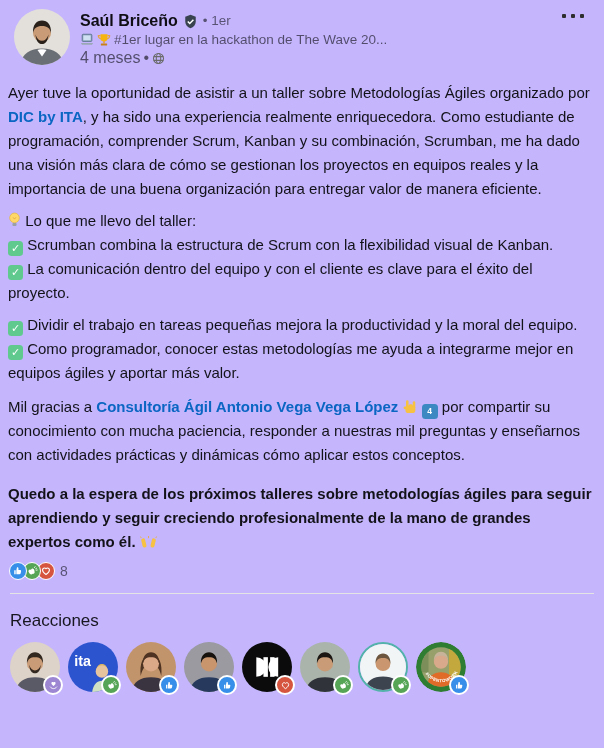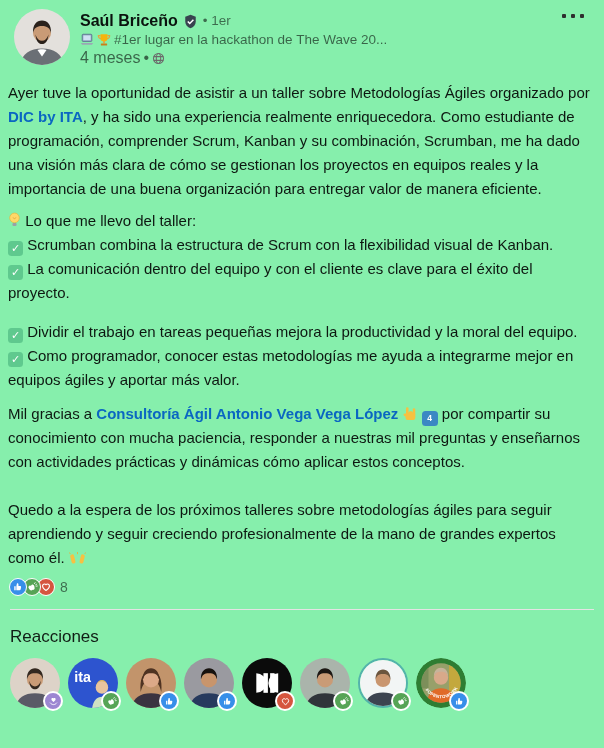--- a/index.html
+++ b/index.html
@@ -1,16 +1,16 @@
 <!DOCTYPE html>
 <html><head>
 <meta charset="utf-8">
 <style>
   html,body{margin:0;padding:0;background:#fff;}
-  .page{position:relative;width:604px;height:748px;background:#86efac;overflow:hidden;
+  .page{position:relative;width:604px;height:748px;background:#c4b5fd;overflow:hidden;
         font-family:"Liberation Sans","DejaVu Sans",sans-serif;color:rgba(0,0,0,.9);}
   
   .header{position:relative;padding:9px 14px 0 14px;display:flex;gap:10px;}
   .avatar-lg{width:56px;height:56px;border-radius:50%;overflow:hidden;flex:0 0 auto;cursor:pointer;}
   .hmeta{min-width:0;padding-top:2px;}
   .name-row{display:flex;align-items:center;gap:5px;line-height:20px;}
   .name{font-size:16px;font-weight:bold;color:rgba(0,0,0,.92);cursor:pointer;}
   .degree{font-size:13.5px;color:rgba(0,0,0,.55);}
   .headline{font-size:13.5px;color:rgba(0,0,0,.58);line-height:17px;white-space:nowrap;
             overflow:hidden;max-width:478px;display:flex;align-items:center;gap:3px;}
@@ -109,32 +109,32 @@
       <div class="block" style="margin-top: 0px;">Ayer tuve la oportunidad de asistir a un taller sobre Metodologías Ágiles organizado por <span class="link">DIC by ITA</span>, y ha sido una experiencia realmente enriquecedora. Como estudiante de programación, comprender Scrum, Kanban y su combinación, Scrumban, me ha dado una visión más clara de cómo se gestionan los proyectos en equipos reales y la importancia de una buena organización para entregar valor de manera eficiente.</div>
       <div class="block" style="margin-top: 8px;"><span class="emo">
           <svg width="13" height="16" viewBox="0 0 14 18">
             <circle cx="7" cy="6.6" r="5.4" fill="#ffd869" stroke="#e3b73e" stroke-width=".8"></circle>
             <path d="M5.4 6l1.6 2 1.6-2" fill="none" stroke="#e3a93e" stroke-width="1"></path>
             <rect x="4.7" y="12.4" width="4.6" height="3.4" rx="1.2" fill="#9aa0a6"></rect>
           </svg>
         </span> Lo que me llevo del taller:</div>
       <div class="block" style="margin-top: 0px;"><span class="sq" style="background: rgb(95, 201, 142); font-size: 11px;">✓</span> Scrumban combina la estructura de Scrum con la flexibilidad visual de Kanban.</div>
       <div class="block" style="margin-top: 0px;"><span class="sq" style="background: rgb(95, 201, 142); font-size: 11px;">✓</span> La comunicación dentro del equipo y con el cliente es clave para el éxito del proyecto.</div>
-      <div class="block" style="margin-top: 15px;"><span class="sq" style="background: rgb(95, 201, 142); font-size: 11px;">✓</span> Dividir el trabajo en tareas pequeñas mejora la productividad y la moral del equipo.</div>
+      <div class="block" style="margin-top: 8px;"><span class="sq" style="background: rgb(95, 201, 142); font-size: 11px;">✓</span> Dividir el trabajo en tareas pequeñas mejora la productividad y la moral del equipo.</div>
       <div class="block" style="margin-top: 0px;"><span class="sq" style="background: rgb(95, 201, 142); font-size: 11px;">✓</span> Como programador, conocer estas metodologías me ayuda a integrarme mejor en equipos ágiles y aportar más valor.</div>
       <div class="block" style="margin-top: 10px;">Mil gracias a <span class="link">Consultoría Ágil Antonio Vega Vega López</span> <span class="emo">
           <svg width="15" height="15" viewBox="0 0 16 16" fill="#f7c142">
             <rect x="3.2" y="1.2" width="2.7" height="9" rx="1.35"></rect>
             <rect x="10.4" y="2.4" width="2.7" height="7.8" rx="1.35"></rect>
             <rect x="6.3" y="5.6" width="4" height="4.4" rx="1.4"></rect>
             <rect x=".6" y="8" width="4" height="2.8" rx="1.4"></rect>
             <rect x="2.6" y="7" width="10.6" height="8" rx="3.4"></rect>
           </svg>
         </span> <span class="sq" style="background: rgb(59, 136, 195); width: 16px; font-size: 8.5px;">4</span> por compartir su conocimiento con mucha paciencia, responder a nuestras mil preguntas y enseñarnos con actividades prácticas y dinámicas cómo aplicar estos conceptos.</div>
-      <div class="block" style="margin-top: 24px;">Quedo a la espera de los próximos talleres sobre metodologías ágiles para seguir aprendiendo y seguir creciendo profesionalmente de la mano de grandes expertos como él. <span class="emo">
+      <div class="block" style="margin-top: 15px; font-weight: bold;">Quedo a la espera de los próximos talleres sobre metodologías ágiles para seguir aprendiendo y seguir creciendo profesionalmente de la mano de grandes expertos como él. <span class="emo">
           <svg width="17" height="14" viewBox="0 0 20 14">
             <g fill="#f7c142">
               <rect x="2.2" y="2.6" width="4.6" height="11" rx="2.2" transform="rotate(-14 4.5 8)"></rect>
               <rect x="13.2" y="2.6" width="4.6" height="11" rx="2.2" transform="rotate(14 15.5 8)"></rect>
             </g>
             <path d="M1.2 1.8L.2.6M18.8 1.8l1-1.2M10 2V.4" stroke="#f0ad33" stroke-width="1" stroke-linecap="round"></path>
           </svg>
         </span></div>
     </div>
 

